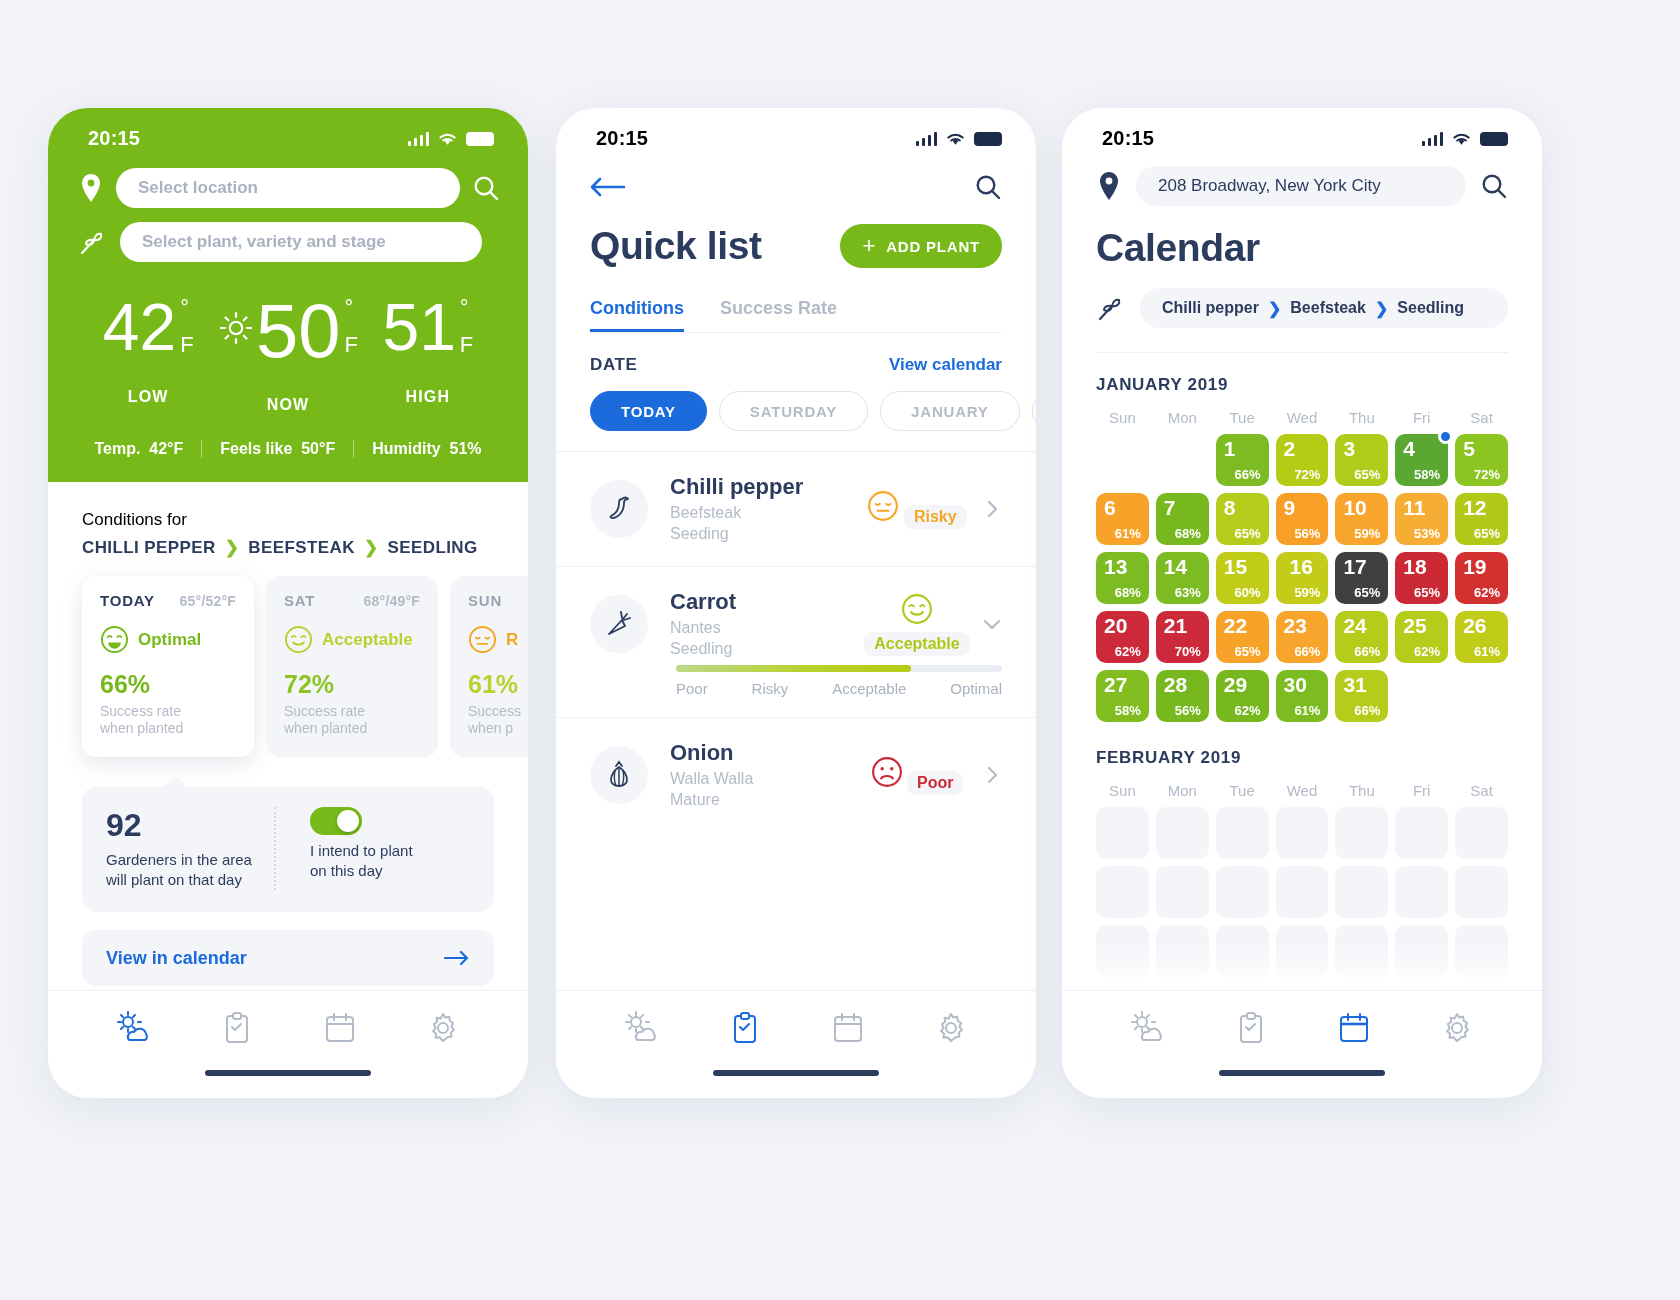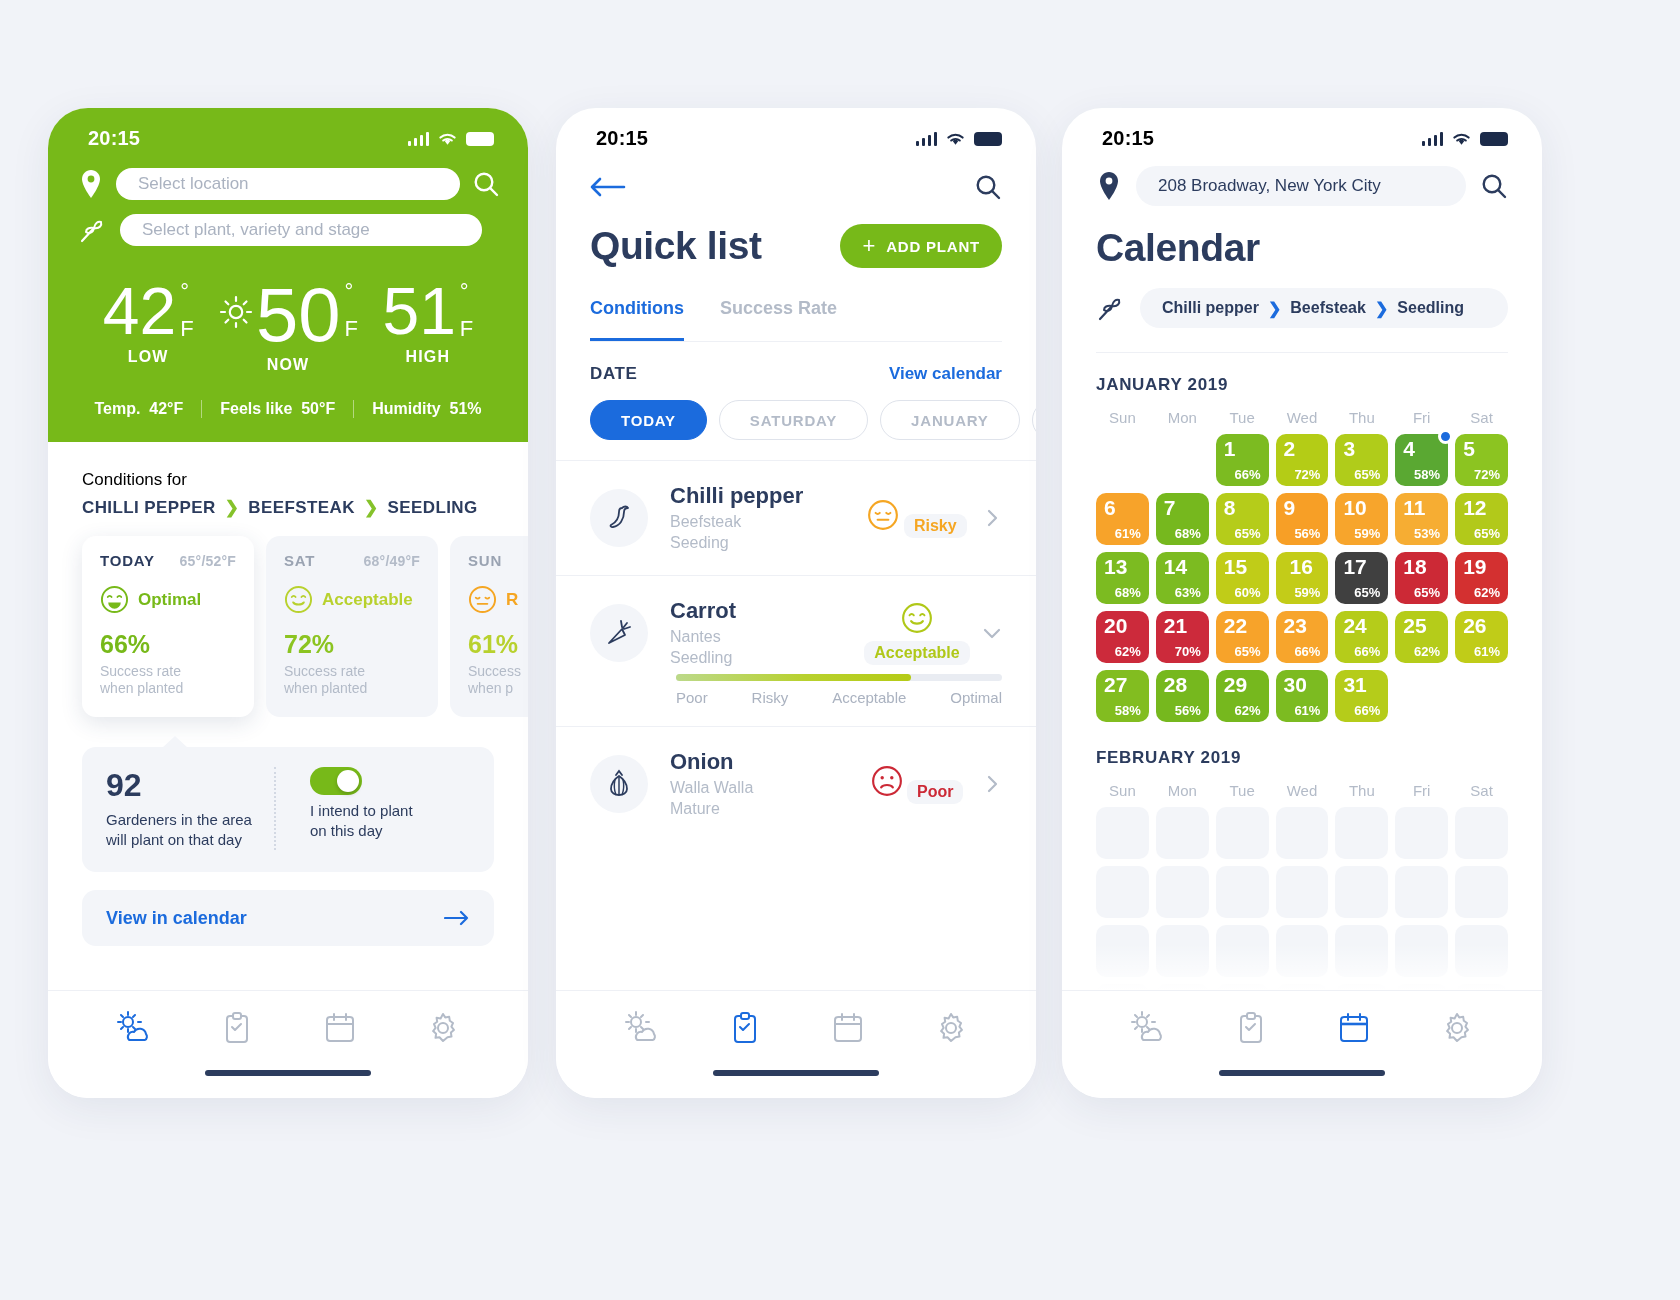--- a/index.html
+++ b/index.html
@@ -41,39 +41,39 @@
   .light .bars i, .light .batt { background: #ffffff; }
 
   
   .greenhead {
     background: #77b919; padding: 0 0 0 0; color: #fff;
   }
   .searchrow { display: flex; align-items: center; padding: 0 28px 0 30px; gap: 12px; }
   .pin { width: 26px; height: 30px; flex: none; }
   .leaf { width: 30px; height: 30px; flex: none; }
   .pill-input {
-    flex: 1; height: 32px; background: #fff; border-radius: 22px;
+    flex: 1; height: 40px; background: #fff; border-radius: 22px;
     display: flex; align-items: center; padding: 0 22px;
-    color: #aab2c0; font-size: 17px;
+    color: #aab2c0; font-size: 17px; font-weight: bold;
   }
   .mag { width: 28px; height: 28px; flex: none; }
 
   .temprow { display: flex; align-items: flex-start; justify-content: space-between;
              padding: 34px 38px 0 38px; }
   .tempcell { text-align: center; flex: 1; }
   .tempcell.mid { flex: 1.25; }
   .bignum { display: inline-flex; align-items: flex-start; }
   .bignum .v { font-size: 66px; line-height: 62px; font-weight: 300; }
   .bignum.mid .v { font-size: 76px; line-height: 70px; }
   .deg { display: flex; flex-direction: column; align-items: flex-start;
          margin-left: 4px; padding-top: 4px; }
   .deg .d { font-size: 22px; line-height: 16px; }
   .deg .u { font-size: 22px; margin-top: 16px; font-weight: 300; }
   .sun { width: 36px; height: 36px; margin-top: 14px; margin-right: 2px; }
-  .caption { font-size: 16px; letter-spacing: 1.2px; font-weight: bold; margin-top: 6px; }
+  .caption { font-size: 16px; letter-spacing: 1.2px; font-weight: bold; margin-top: 30px; }
 
   .metarow { display: flex; align-items: center; justify-content: center;
              padding: 26px 0 24px 0; font-size: 16px; font-weight: bold; }
   .metarow .seg { padding: 0 18px; border-right: 1px solid rgba(255,255,255,.45); white-space: nowrap; }
   .metarow .seg:last-child { border-right: none; }
 
   .body1 { padding: 28px 34px 0 34px; }
   .cond-for { color: #000000; font-size: 17px; }
   .crumbs { margin-top: 7px; font-size: 17px; font-weight: bold; color: #2c3c5e;
             letter-spacing: .4px; display:flex; align-items:center; gap:9px; flex-wrap:nowrap; }
@@ -130,21 +130,21 @@
   .back { width: 36px; height: 24px; }
   .p2title-row { display: flex; align-items: center; justify-content: space-between;
                  margin-top: 12px; }
   .p2title { font-size: 39px; font-weight: bold; color: #2c3c5e; letter-spacing: -.4px; }
   .addbtn { background: #77b919; color: #fff; border-radius: 22px; height: 44px;
             display: flex; align-items: center; gap: 10px; padding: 0 22px;
             font-size: 15px; font-weight: bold; letter-spacing: .8px; }
   .plus { font-size: 22px; font-weight: normal; line-height: 18px; }
 
   .tabrow { display: flex; gap: 36px; margin-top: 30px; border-bottom: 1px solid #eef0f5; }
-  .tabitem { font-size: 18px; font-weight: bold; color: #b3bbc8; padding-bottom: 19px; }
+  .tabitem { font-size: 18px; font-weight: bold; color: #b3bbc8; padding-bottom: 10px; }
   .tabitem.on { color: #1b6bdd; border-bottom: 3px solid #1b6bdd; }
 
   .daterow { display: flex; align-items: center; justify-content: space-between;
              padding: 22px 34px 0 34px; }
   .dlabel { font-size: 17px; font-weight: bold; color: #2c3c5e; letter-spacing: .6px; }
   .dlink { font-size: 17px; font-weight: bold; color: #1b6bdd; }
 
   .chips { display: flex; gap: 12px; padding: 16px 0 20px 34px; overflow: hidden; }
   .chip { height: 40px; border-radius: 21px; border: 1.5px solid #dfe3eb;
           display: flex; align-items: center; padding: 0 30px; font-size: 15px;

